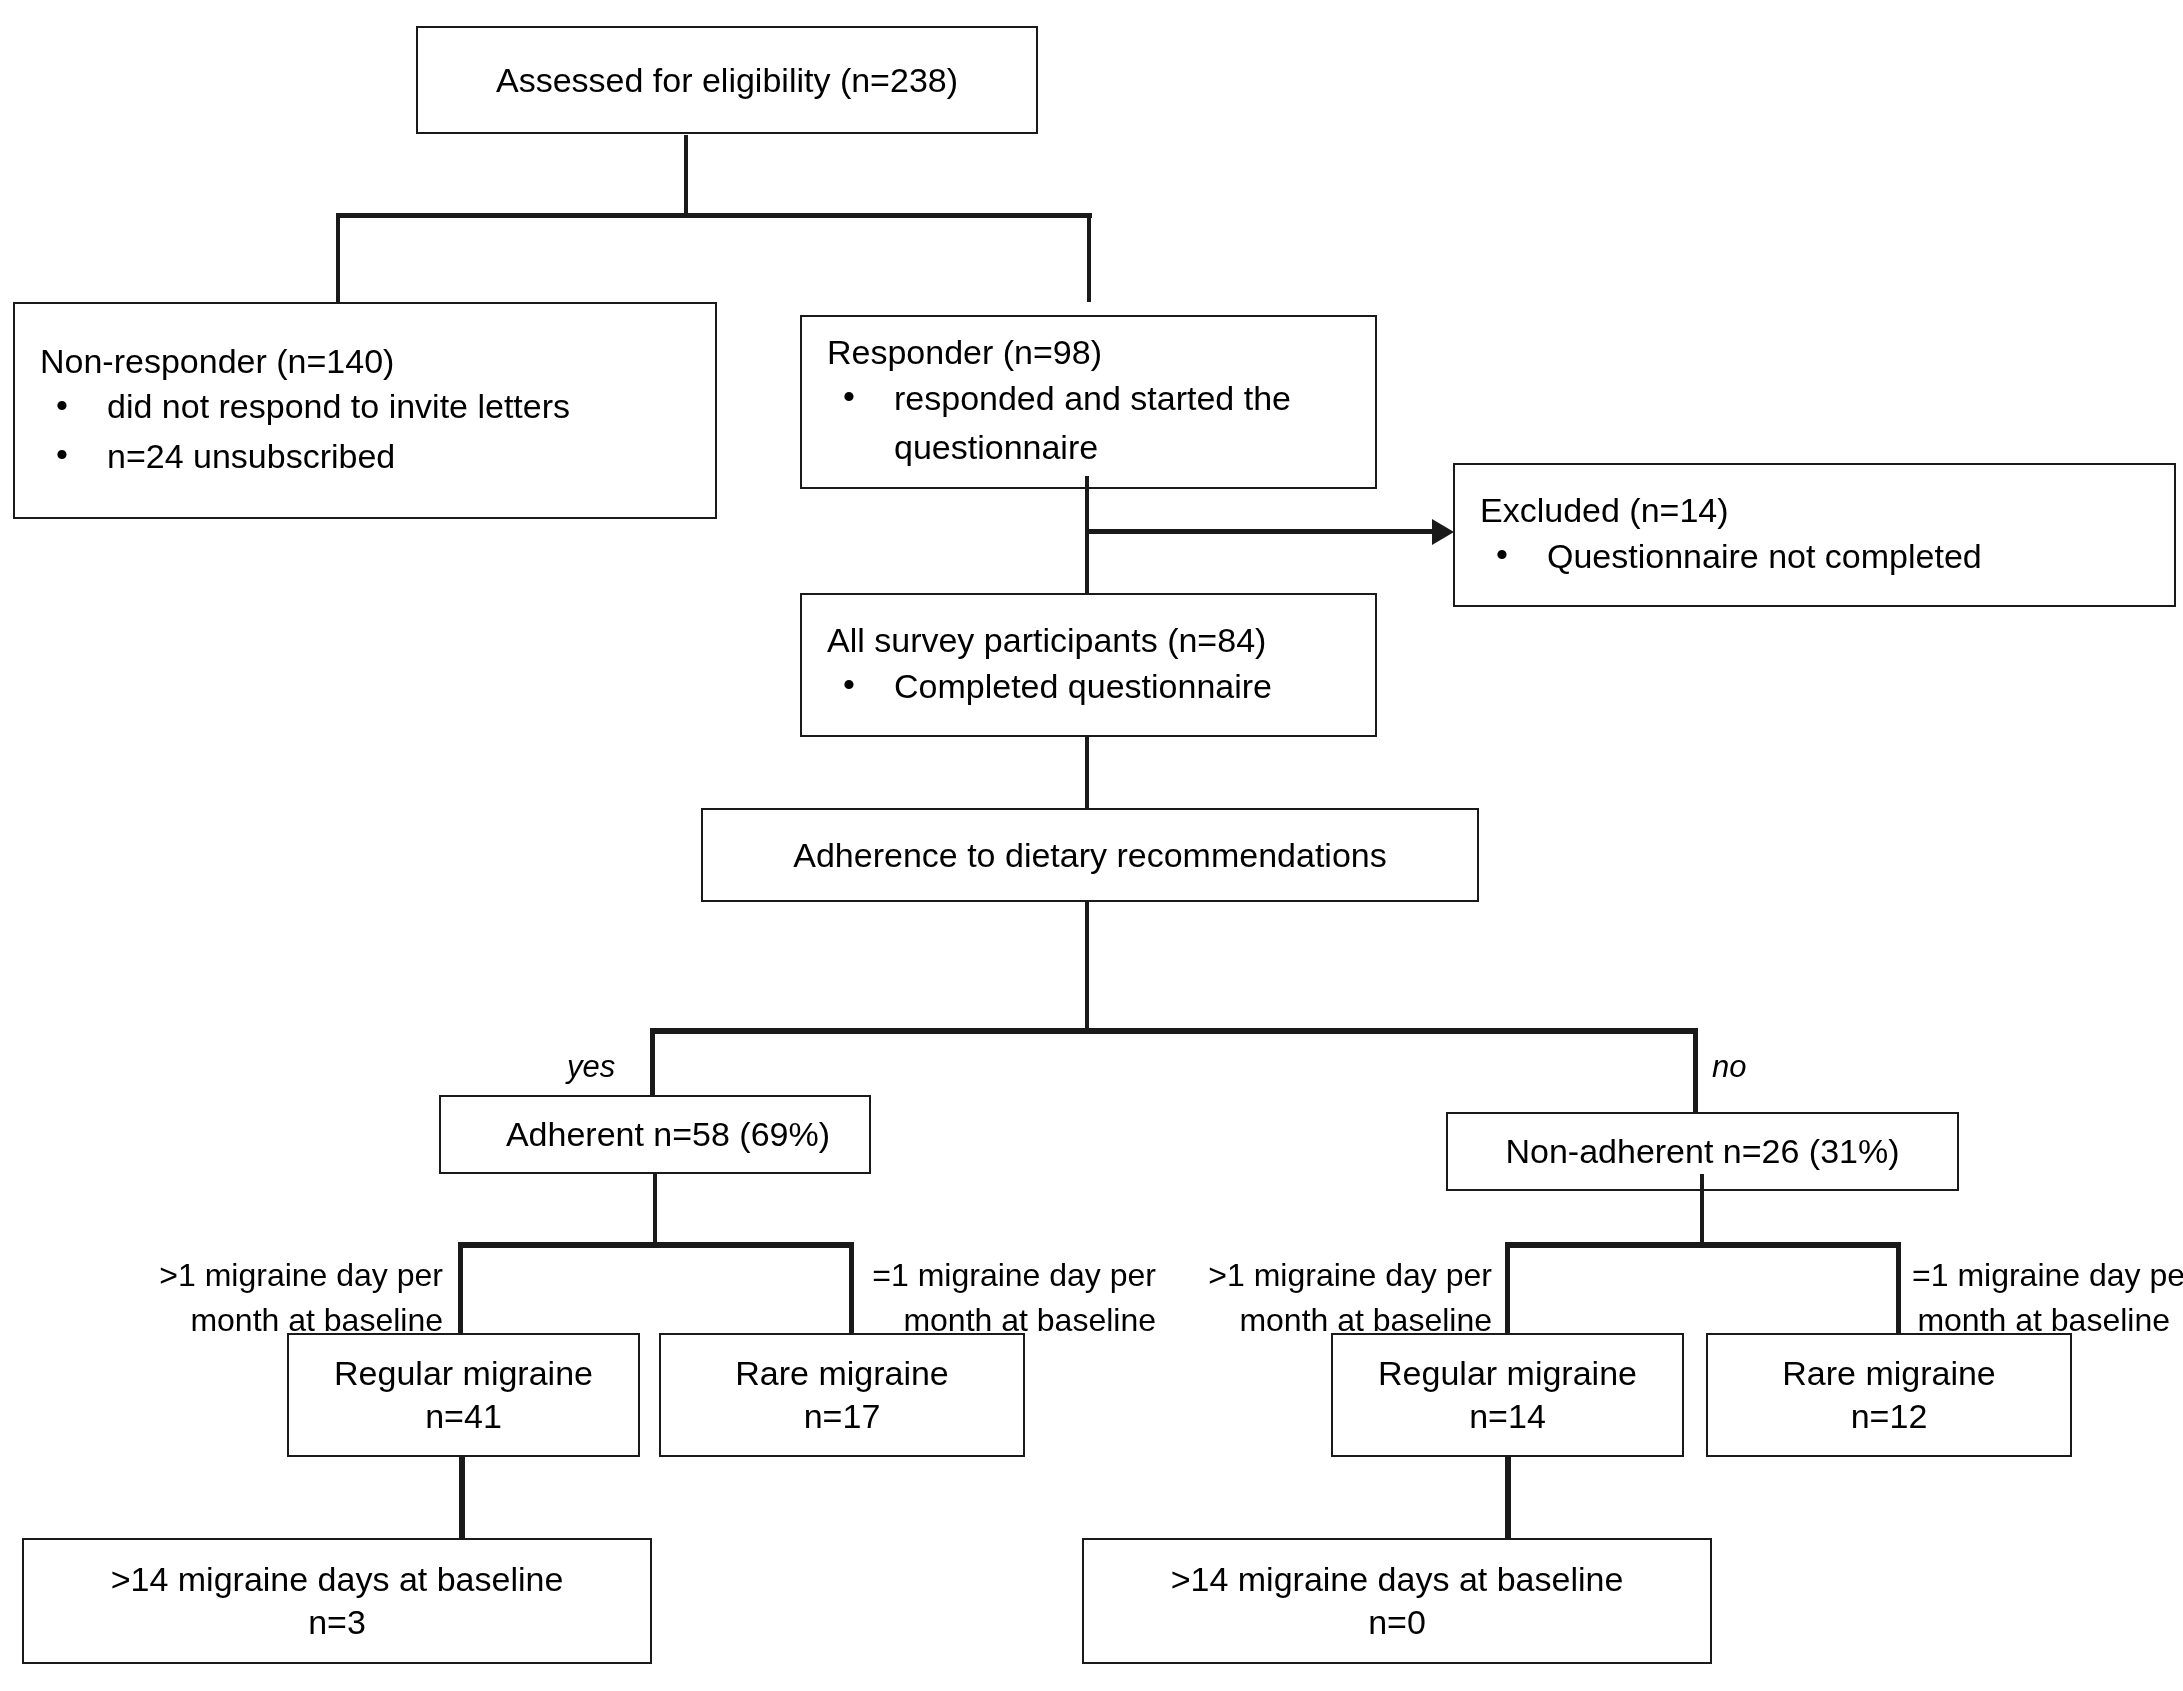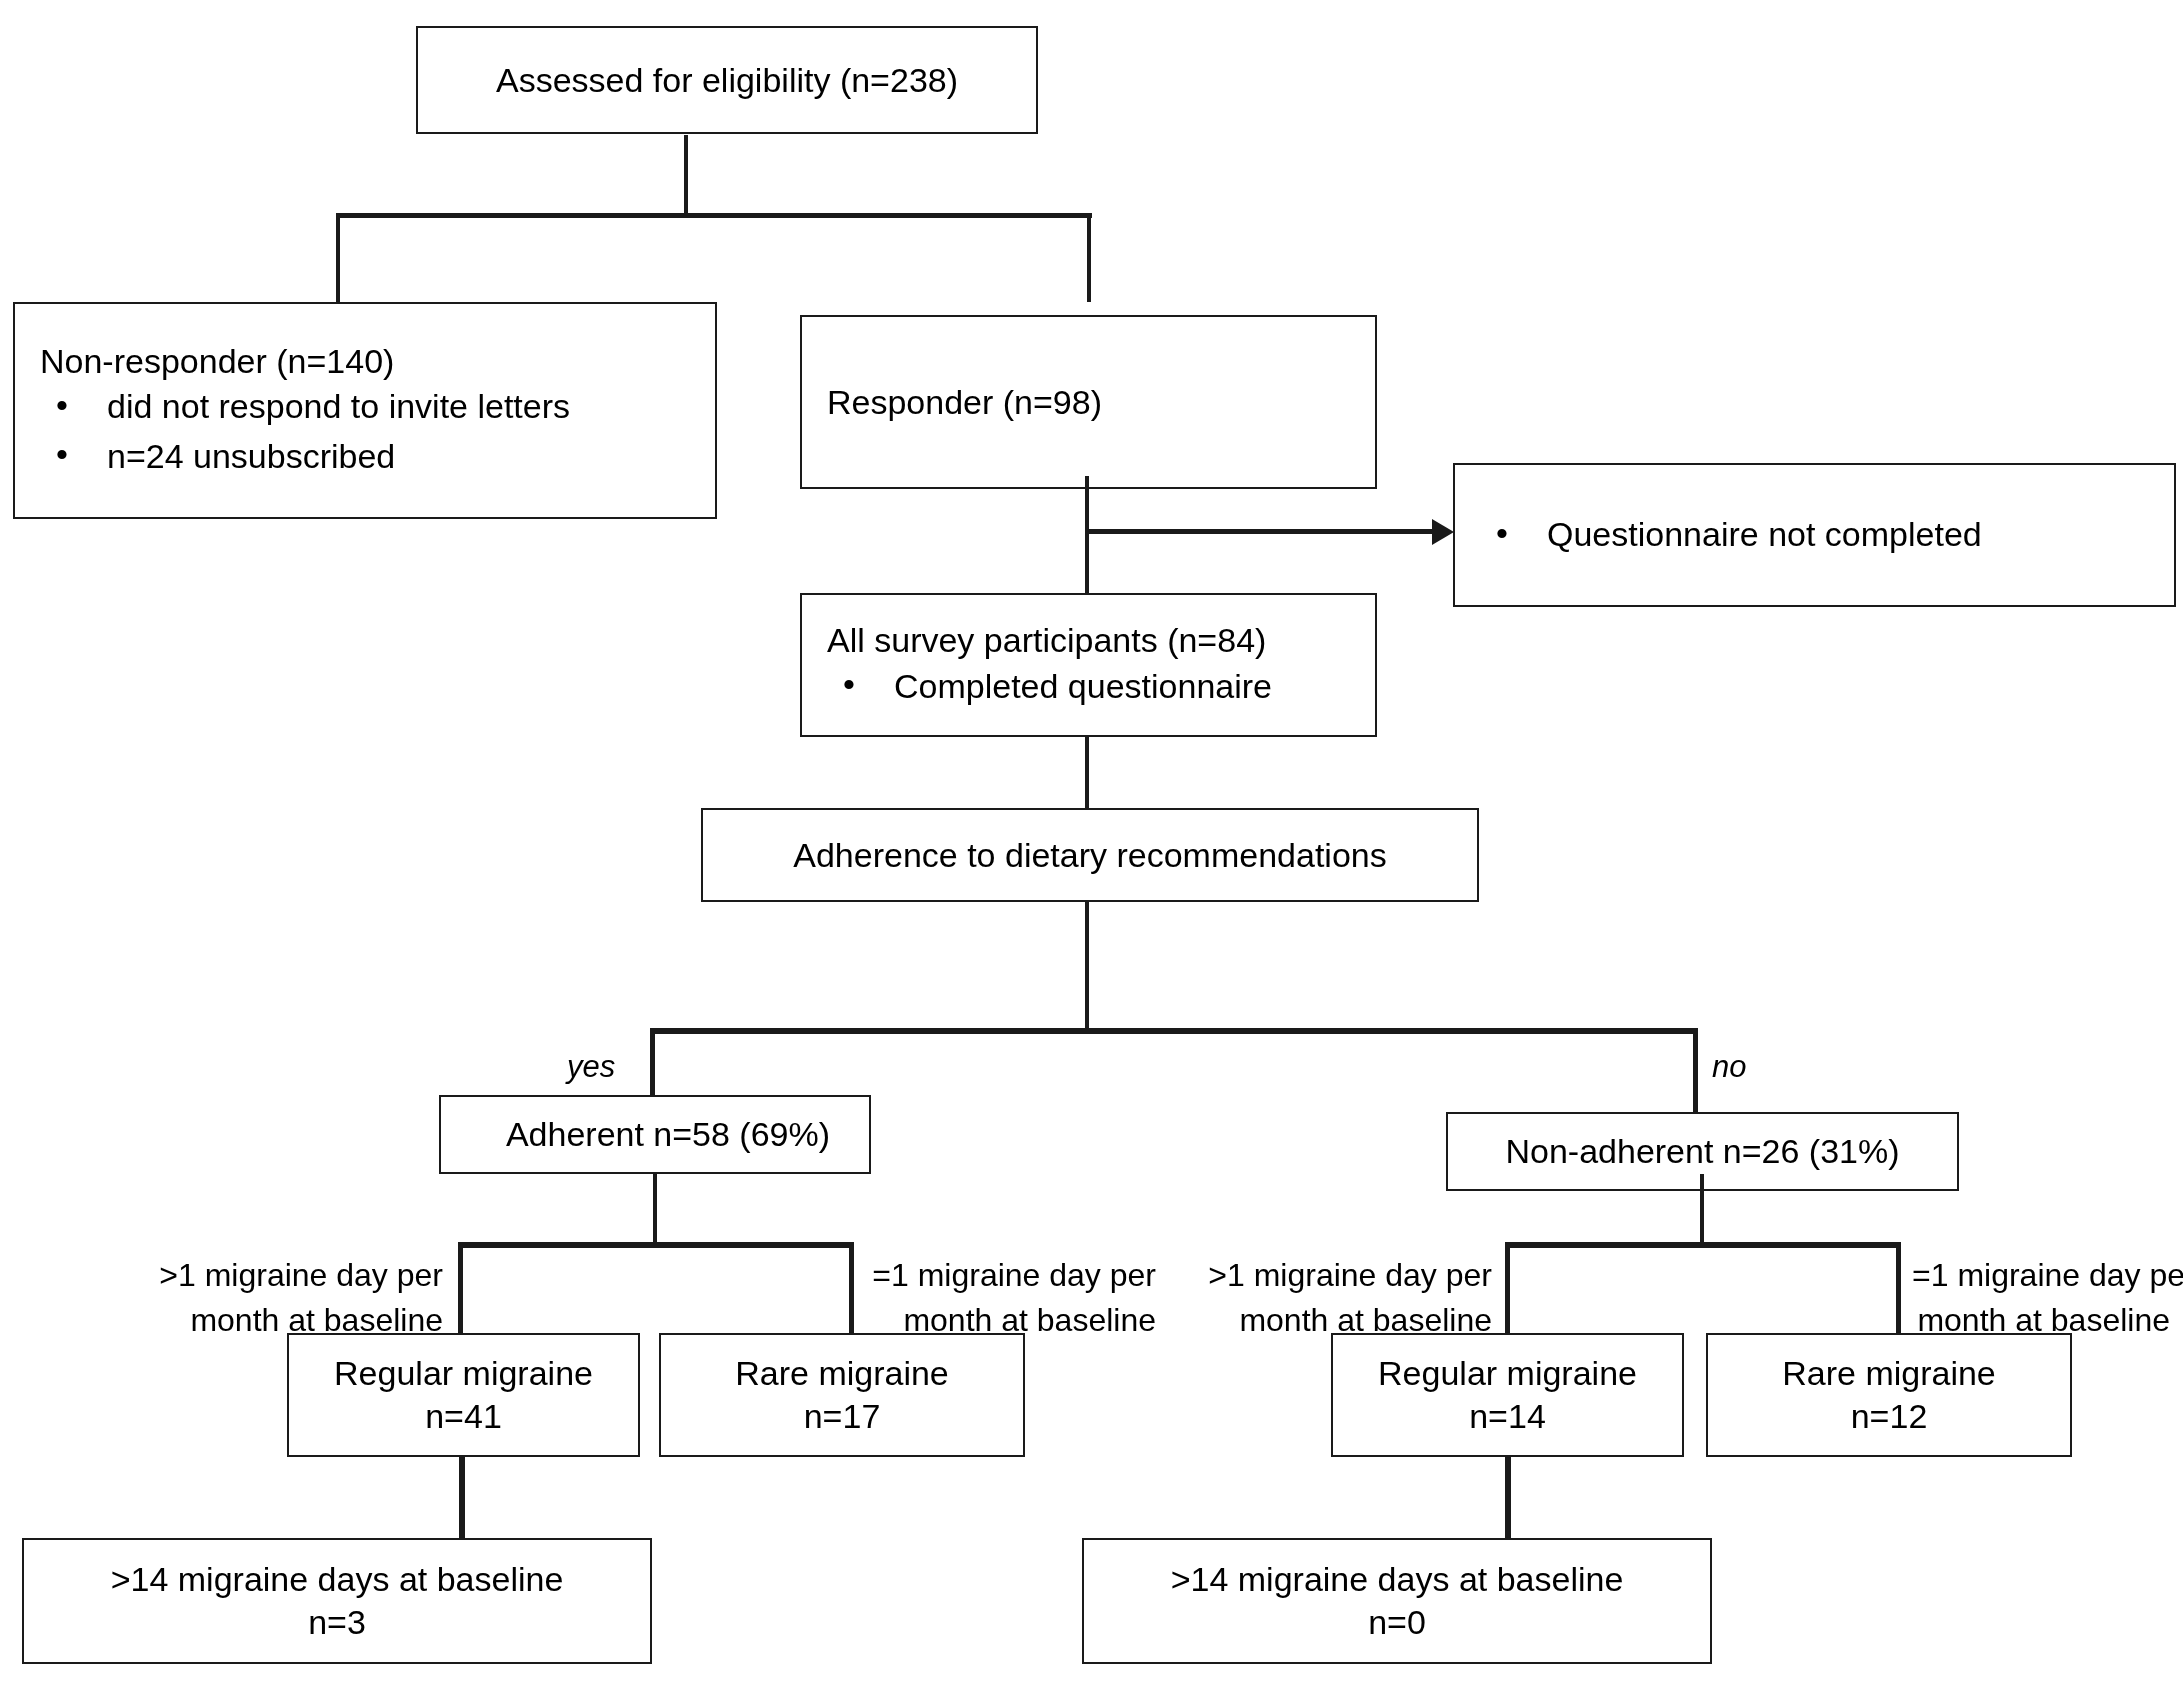--- a/index.html
+++ b/index.html
@@ -100,28 +100,32 @@
   <div class="box pad-l" style="left:13px; top:302px; width:704px; height:217px;">
     <div class="box-title">Non-responder (n=140)</div>
     <ul class="bullets">
       <li>did not respond to invite letters</li>
       <li>n=24 unsubscribed</li>
     </ul>
   </div>
 
   <div class="box pad-l" style="left:800px; top:315px; width:577px; height:174px;">
     <div class="box-title">Responder (n=98)</div>
+    <ul class="bullets">
+      <li style="max-width:469px;">responded and started the questionnaire</li>
+    </ul>
   </div>
 
   <div class="line vline" style="left:1085px; top:476px; width:4.4px; height:117px;"></div>
 
   <div class="line hline" style="left:1089px; top:529px; width:344px; height:5.1px;"></div>
   <div class="arrow-head" style="left:1432px; top:519px;"></div>
 
   <div class="box pad-l" style="left:1453px; top:463px; width:723px; height:144px;">
+    <div class="box-title">Excluded (n=14)</div>
     <ul class="bullets">
       <li>Questionnaire not completed</li>
     </ul>
   </div>
 
   <div class="box pad-l" style="left:800px; top:593px; width:577px; height:144px;">
     <div class="box-title">All survey participants (n=84)</div>
     <ul class="bullets">
       <li>Completed questionnaire</li>
     </ul>

